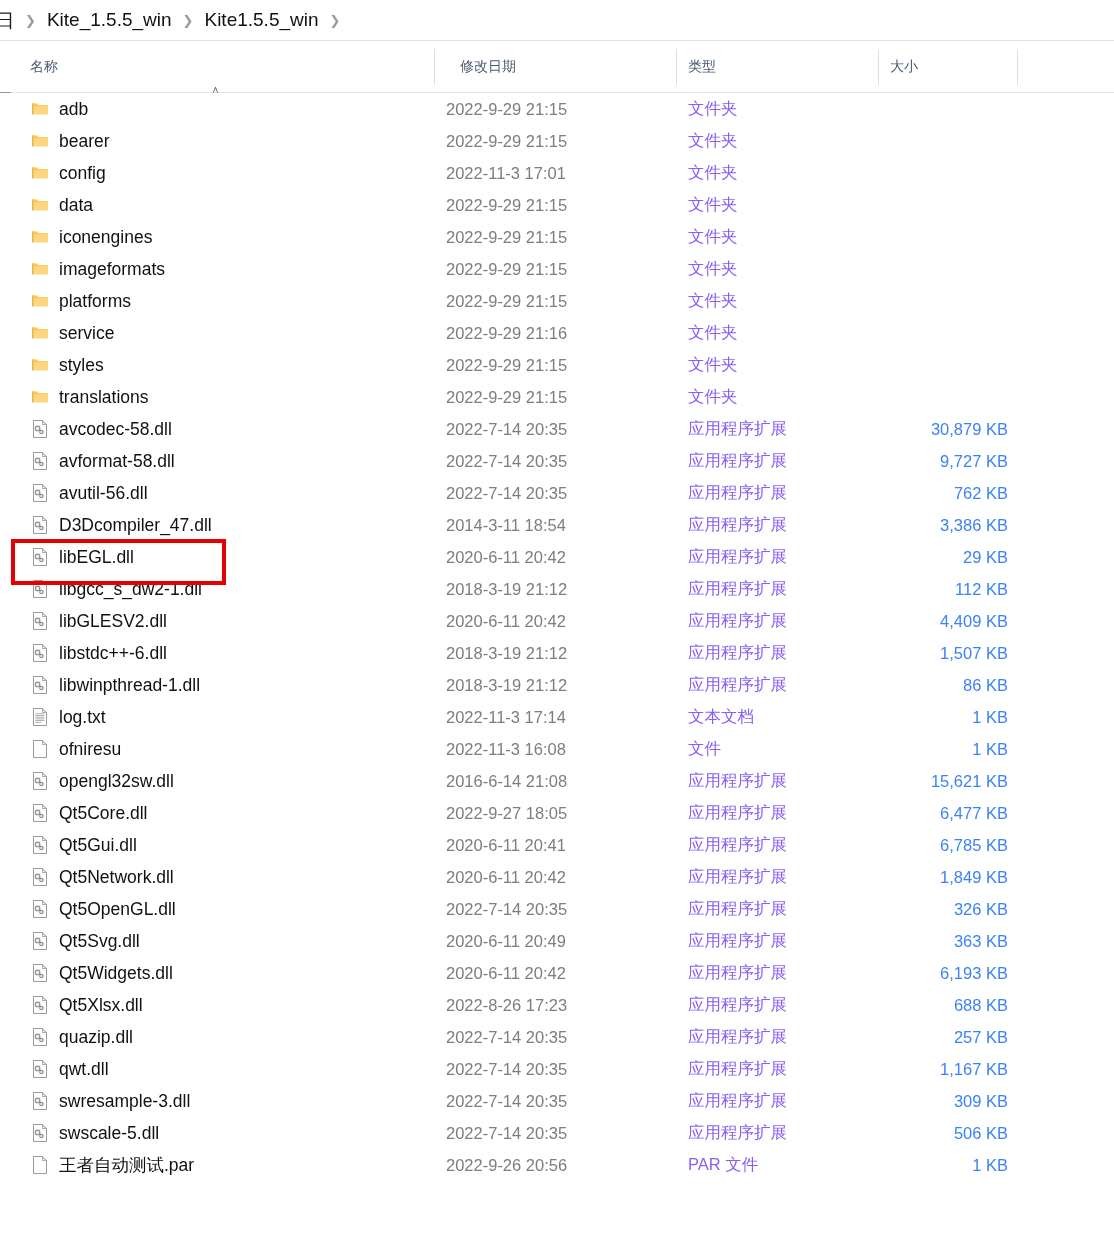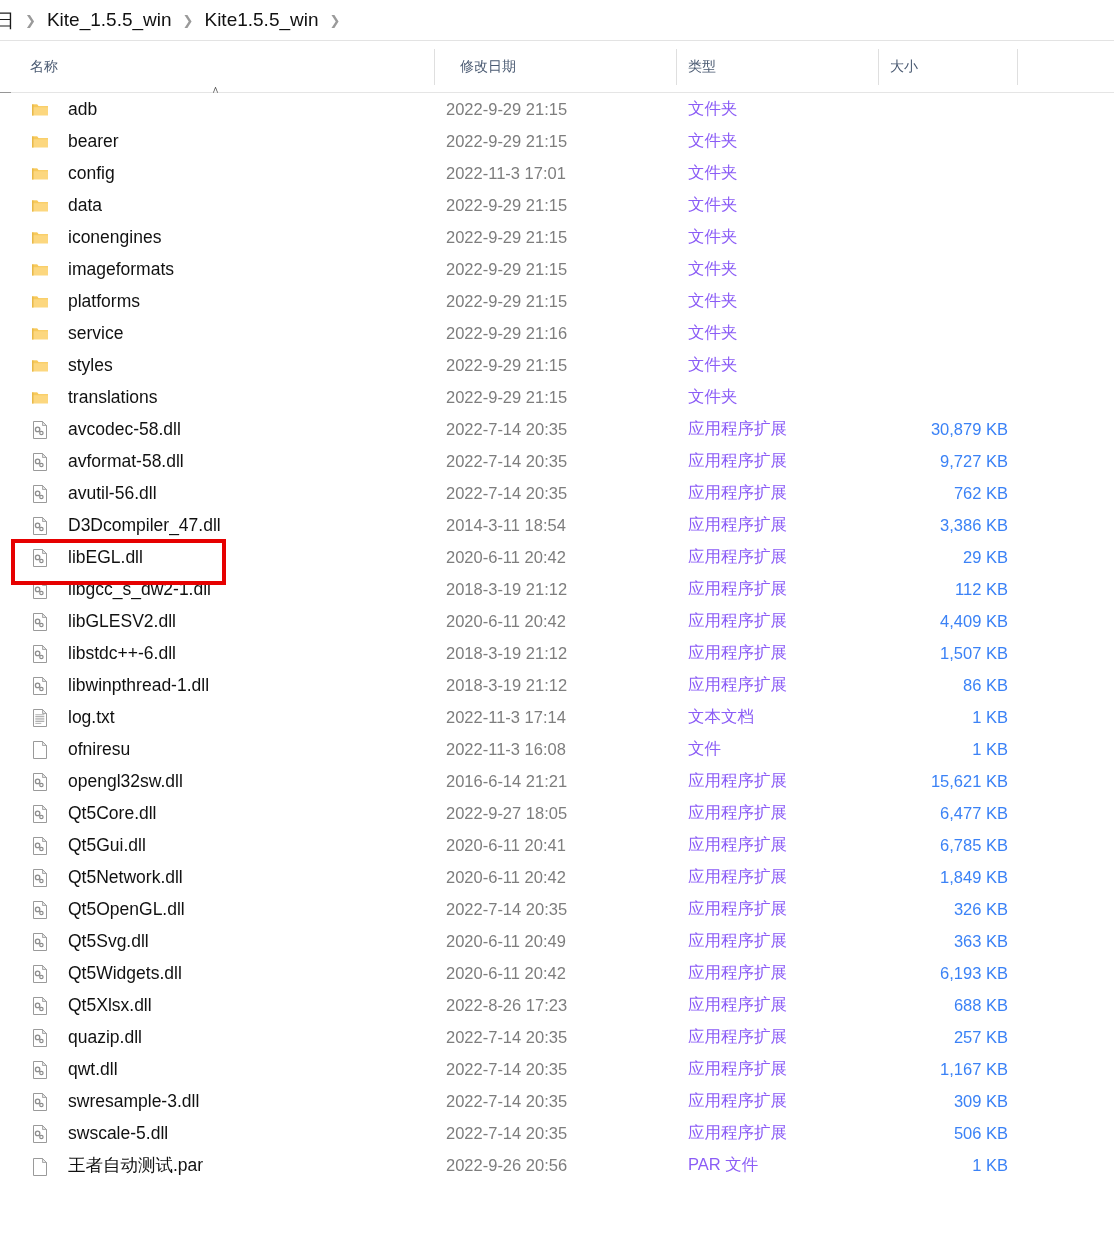--- a/index.html
+++ b/index.html
@@ -88,22 +88,22 @@
   .row {
     position: relative;
     height: 32px;
     display: flex;
     align-items: center;
   }
   .cell-name {
     position: absolute;
     left: 30px;
     display: flex;
-    align-items: flex-end;
-    gap: 18px;
+    align-items: center;
+    gap: 9px;
   }
   .name-text {
     font-size: 17.5px;
     color: #111111;
     white-space: nowrap;
   }
   .cell-date {
     position: absolute;
     left: 446px;
     font-size: 16.5px;
@@ -504,21 +504,21 @@
         <span style="display: block;">
           <svg class="icon" viewBox="0 0 20 20">
             <path d="M3.5 1.5h9l4 4v13h-13z" fill="#ffffff" stroke="#9a9a9a" stroke-width="1"></path>
             <path d="M12.5 1.5l4 4h-4z" fill="#e2e2e2" stroke="#9a9a9a" stroke-width="0.8"></path>
             <circle cx="7.6" cy="9.4" r="2.2" fill="none" stroke="#8d8d8d" stroke-width="1.3"></circle>
             <circle cx="11.4" cy="13" r="1.7" fill="none" stroke="#8d8d8d" stroke-width="1.2"></circle>
           </svg>
         </span>
         <span class="name-text">opengl32sw.dll</span>
       </div>
-      <div class="cell-date">2016-6-14 21:21</div>
+      <div class="cell-date">2016-6-14 21:08</div>
       <div class="cell-type">应用程序扩展</div>
       <div class="cell-size">15,621 KB</div>
     </div>
     <div class="row">
       <div class="cell-name">
         <span style="display: block;">
           <svg class="icon" viewBox="0 0 20 20">
             <path d="M3.5 1.5h9l4 4v13h-13z" fill="#ffffff" stroke="#9a9a9a" stroke-width="1"></path>
             <path d="M12.5 1.5l4 4h-4z" fill="#e2e2e2" stroke="#9a9a9a" stroke-width="0.8"></path>
             <circle cx="7.6" cy="9.4" r="2.2" fill="none" stroke="#8d8d8d" stroke-width="1.3"></circle>

